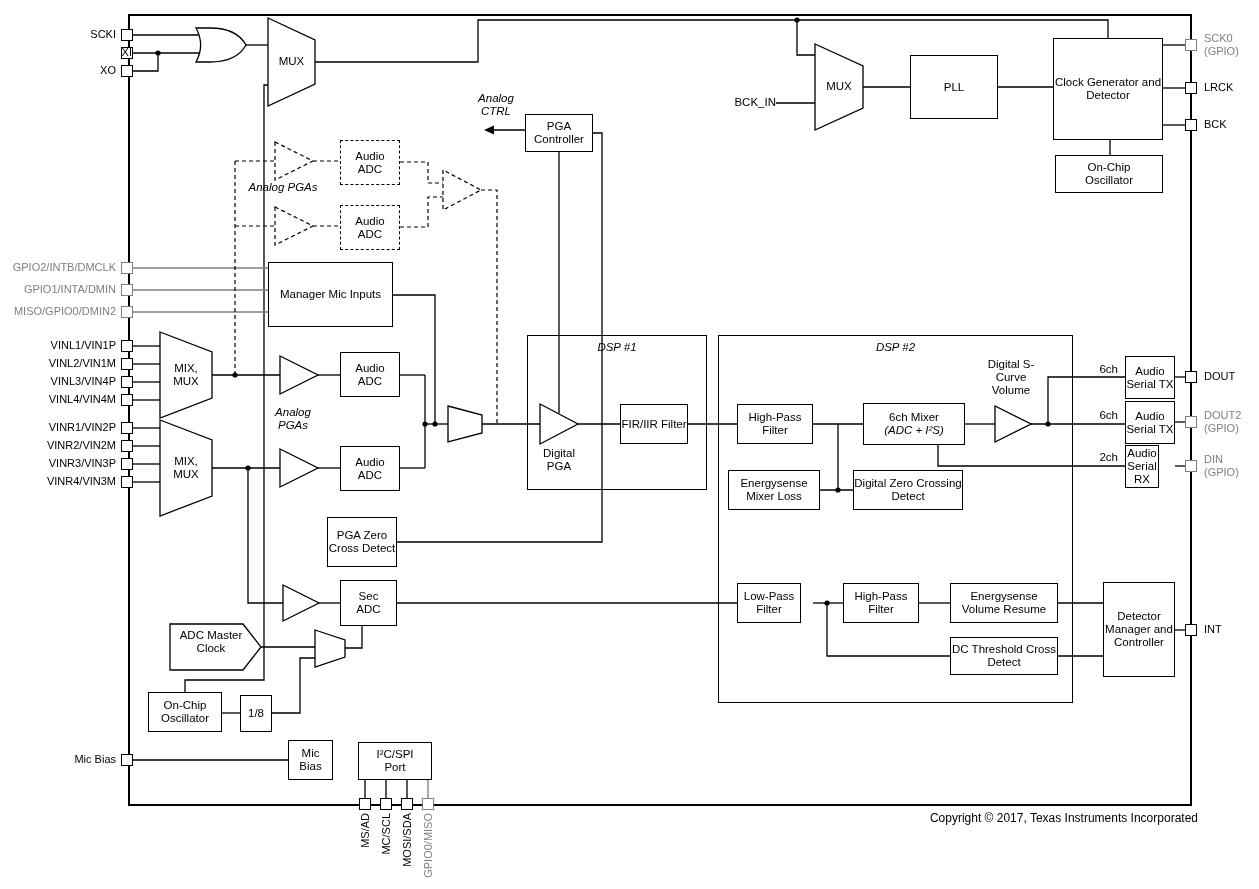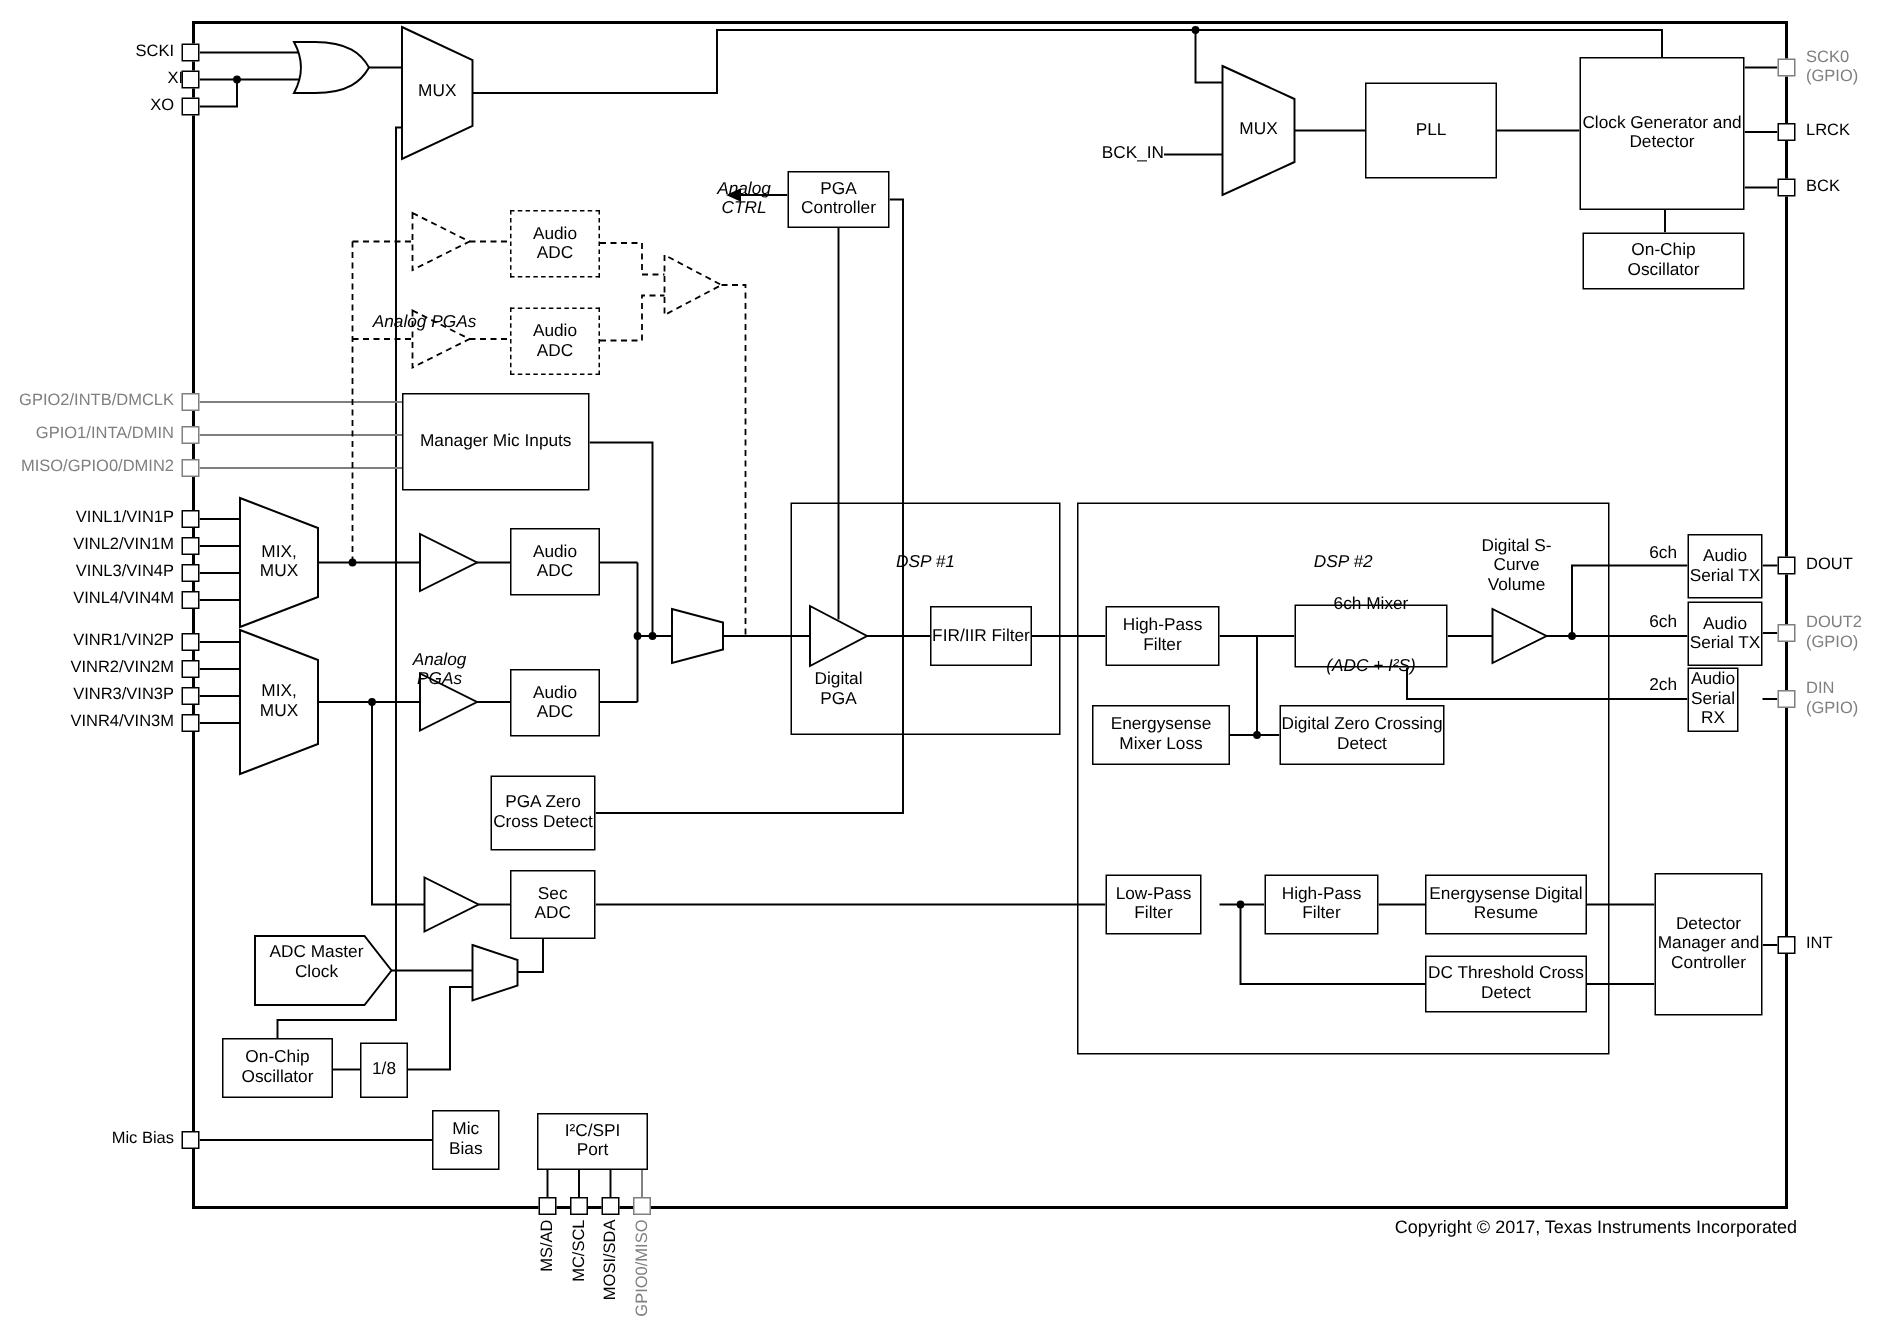--- a/index.html
+++ b/index.html
@@ -15,21 +15,21 @@
   .shpd{fill:none;stroke:#000;stroke-width:1.2;stroke-dasharray:4 3;}
   .dot{fill:#000;stroke:none;}
   .ah{fill:#000;stroke:none;}
   .blk{position:absolute;border:1.4px solid #000;background:#fff;box-sizing:border-box;
        display:flex;align-items:center;justify-content:center;text-align:center;
        font-size:11.5px;line-height:13px;}
   .blk.dashed{border-style:dashed;background:#fff;}
   .col{flex-direction:column;}
   .frame{position:absolute;border:1.4px solid #000;box-sizing:border-box;background:transparent;}
   .lbl{position:absolute;font-size:11.5px;line-height:13px;}
-  .it{font-style:italic;margin-top:28px;}
+  .it{font-style:italic;}
   .ctr{text-align:center;}
   .rt{text-align:right;}
   .gray{color:#7f7f7f;}
   .pin{position:absolute;width:12px;height:12px;border:1.8px solid #000;background:#fff;box-sizing:border-box;}
   .pin.gpin{border-color:#7f7f7f;}
   .plabel{position:absolute;font-size:11px;line-height:13px;}
   .vlbl{position:absolute;width:75px;height:14px;line-height:14px;font-size:11px;
         text-align:right;transform-origin:0 0;transform:rotate(-90deg);white-space:nowrap;}
 </style>
 </head>
@@ -175,21 +175,21 @@
   <div class="blk" style="left:620px;top:404px;width:68px;height:40px">FIR/IIR Filter</div>
   <div class="blk" style="left:737px;top:404px;width:76px;height:40px">High-Pass Filter</div>
   <div class="blk col" style="left:863px;top:403px;width:102px;height:42px">
     <span>6ch Mixer</span>
     <span class="it">(ADC + I²S)</span>
   </div>
   <div class="blk" style="left:728px;top:470px;width:92px;height:40px">Energysense Mixer Loss</div>
   <div class="blk" style="left:853px;top:470px;width:110px;height:40px">Digital Zero Crossing Detect</div>
   <div class="blk" style="left:737px;top:583px;width:64px;height:40px">Low-Pass Filter</div>
   <div class="blk" style="left:843px;top:583px;width:76px;height:40px">High-Pass Filter</div>
-  <div class="blk" style="left:950px;top:583px;width:108px;height:40px">Energysense Digital Resume</div>
+  <div class="blk" style="left:950px;top:583px;width:108px;height:40px">Energysense Volume Resume</div>
   <div class="blk" style="left:950px;top:637px;width:108px;height:38px">DC Threshold Cross Detect</div>
   <div class="blk" style="left:1053px;top:38px;width:110px;height:102px">Clock Generator and Detector</div>
   <div class="blk" style="left:910px;top:55px;width:88px;height:64px">PLL</div>
   <div class="blk" style="left:1055px;top:155px;width:108px;height:38px;padding:0 20px">On-Chip Oscillator</div>
   <div class="blk" style="left:1125px;top:356px;width:50px;height:43px">Audio Serial TX</div>
   <div class="blk" style="left:1125px;top:401px;width:50px;height:43px">Audio Serial TX</div>
   <div class="blk" style="left:1125px;top:445px;width:34px;height:43px">Audio Serial RX</div>
   <div class="blk" style="left:1103px;top:582px;width:72px;height:95px">Detector Manager and Controller</div>
 
   <div class="lbl ctr" style="left:268px;top:55px;width:47px">MUX</div>
@@ -204,21 +204,21 @@
   <div class="lbl it ctr" style="left:472px;top:92px;width:48px">Analog CTRL</div>
   <div class="lbl rt" style="left:716px;top:96px;width:60px">BCK_IN</div>
   <div class="lbl rt" style="left:1088px;top:363px;width:30px">6ch</div>
   <div class="lbl rt" style="left:1088px;top:409px;width:30px">6ch</div>
   <div class="lbl rt" style="left:1088px;top:451px;width:30px">2ch</div>
   <div class="lbl rt" style="left:798px;top:812px;width:400px;font-size:12px">Copyright © 2017, Texas Instruments Incorporated</div>
 
   <div class="pin" style="left:121px;top:29px"></div>
   <div class="plabel rt" style="left:0;top:28px;width:116px">SCKI</div>
   <div class="pin" style="left:121px;top:47px"></div>
-  <div class="plabel rt" style="left:6px;top:46px;width:116px">XI</div>
+  <div class="plabel rt" style="left:16px;top:46px;width:116px">XI</div>
   <div class="pin" style="left:121px;top:65px"></div>
   <div class="plabel rt" style="left:0;top:64px;width:116px">XO</div>
   <div class="pin gpin" style="left:121px;top:262px"></div>
   <div class="plabel rt gray" style="left:0;top:261px;width:116px">GPIO2/INTB/DMCLK</div>
   <div class="pin gpin" style="left:121px;top:284px"></div>
   <div class="plabel rt gray" style="left:0;top:283px;width:116px">GPIO1/INTA/DMIN</div>
   <div class="pin gpin" style="left:121px;top:306px"></div>
   <div class="plabel rt gray" style="left:0;top:305px;width:116px">MISO/GPIO0/DMIN2</div>
   <div class="pin" style="left:121px;top:340px"></div>
   <div class="plabel rt" style="left:0;top:339px;width:116px">VINL1/VIN1P</div>

